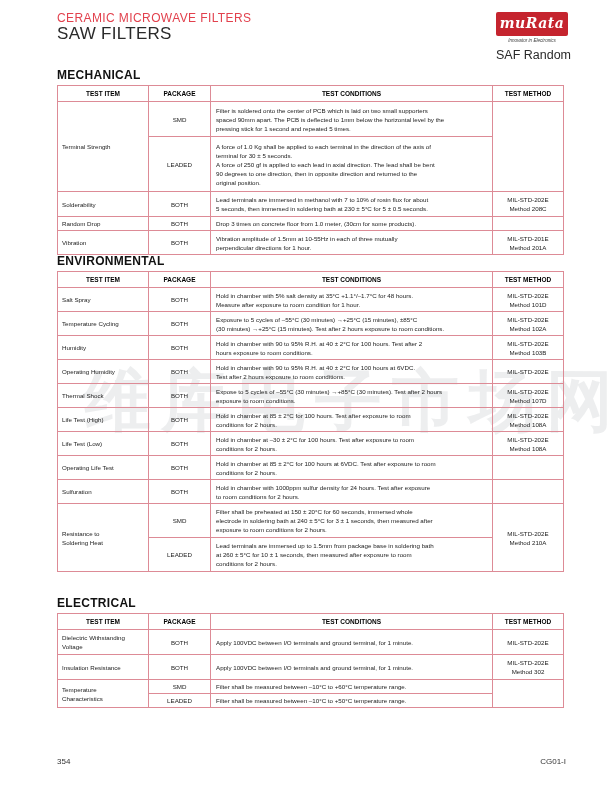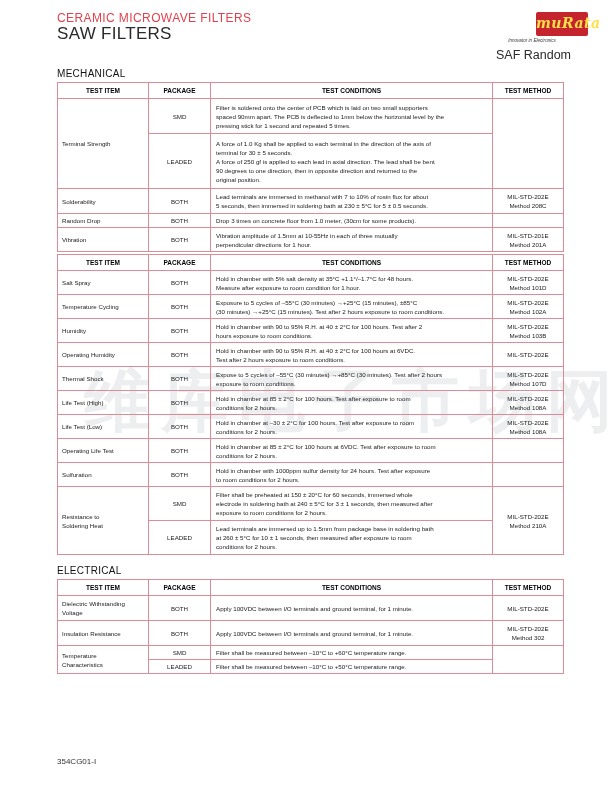--- a/index.html
+++ b/index.html
@@ -8,50 +8,50 @@
     position:relative; width:612px; height:792px; margin:0 auto;
     background:#ffffff; overflow:hidden;
     font-family:"Liberation Sans", sans-serif; color:#1d1d1f;
   }
   
   .titles { position:absolute; top:11px; left:57px; }
   .main-title { color:#e2414d; font-size:12px; font-weight:normal; letter-spacing:0.4px; line-height:15px; }
   .sub-title  { color:#2a2a2a; font-size:17px; letter-spacing:0.3px; line-height:15px; }
   .brand { position:absolute; top:12px; right:44px; width:72px; text-align:center; }
   .logo-box {
-    width:52px; height:24px; background:#c5242e; border-radius:2px;
-    color:#fde047; font-family:"DejaVu Serif", serif; font-style:italic; font-weight:bold;
-    font-size:14px; line-height:23px; text-align:center; letter-spacing:0.5px;margin-left:40px;
+    width:72px; height:24px; background:#c5242e; border-radius:2px;
+    color:#ffffff; font-family:"DejaVu Serif", serif; font-style:italic; font-weight:bold;
+    font-size:14px; line-height:23px; text-align:center; letter-spacing:0.5px;
   }
   .tagline { font-size:4.6px; font-style:italic; color:#3a3a3a; margin-top:1.5px; white-space:nowrap; }
   .series { font-size:12.5px; color:#2a2a2a; margin-top:5px; white-space:nowrap; }
   
   .section { position:absolute; left:57px; width:506px; }
   .sec-mech { top:68px; }
   .sec-env  { top:254px; }
-  .sec-elec { top:565px; }
-  .section-title { font-size:10px; font-weight:normal; letter-spacing:0.3px; color:#111; margin-bottom:3px; }
+  .sec-elec { top:596px; }
+  .section-title { font-size:12px; font-weight:bold; letter-spacing:0.3px; color:#111; margin-bottom:3px; }
   table { border-collapse:collapse; width:506px; table-layout:fixed; }
   col.c1 { width:91px; } col.c2 { width:62px; } col.c3 { width:282px; } col.c4 { width:71px; }
   th, td { border:1px solid #dd8b96; vertical-align:middle; }
   th { font-size:6.5px; font-weight:bold; text-align:center; color:#000; }
   td { font-size:6.2px; line-height:9px; color:#222; }
   td.c-item   { padding:1px 2px 1px 4px; white-space:pre-line; }
   td.c-pkg    { text-align:center; }
   td.c-cond   { padding:2px 4px 2px 5px; white-space:pre-line; }
   td.c-method { text-align:center; white-space:pre-line; }
   
   .watermark {
     position:absolute; top:356px; left:84px; font-size:67px; font-weight:bold;
     color:rgba(110,115,125,0.12); letter-spacing:10px; white-space:nowrap; pointer-events:none;
   }
   
   .footer {
     position:absolute; top:757px; left:57px; right:46px;
-    display:flex; font-size:8px; color:#333;
+    display:flex; justify-content:space-between; font-size:8px; color:#333;
   }
 </style>
 </head>
 <body>
 
 <div class="page">
 
   <div class="watermark">维库电子市场网</div>
 
   <div class="titles">
@@ -119,20 +119,21 @@
         <td class="c-cond">Vibration amplitude of 1.5mm at 10-55Hz in each of three mutually
 perpendicular directions for 1 hour.</td>
         <td class="c-method">MIL-STD-201E
 Method 201A</td>
       </tr>
     </tbody>
       </table>
   </div>
 
   <div class="section sec-env">
+    <div class="section-title">ENVIRONMENTAL</div>
     <table>
       <colgroup>
           <col class="c1">
           <col class="c2">
           <col class="c3">
           <col class="c4">
         </colgroup>
       <tbody>
           <tr style="height:16px">
         <th>TEST ITEM</th>

